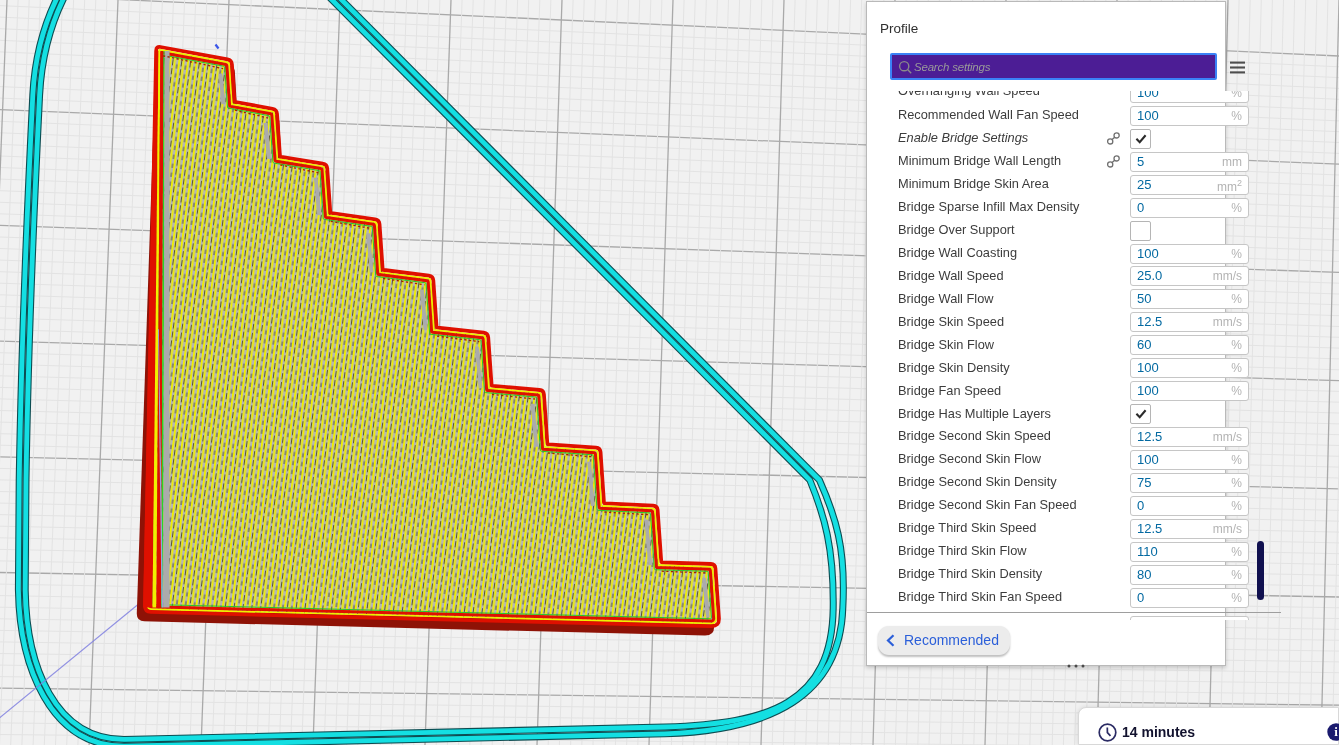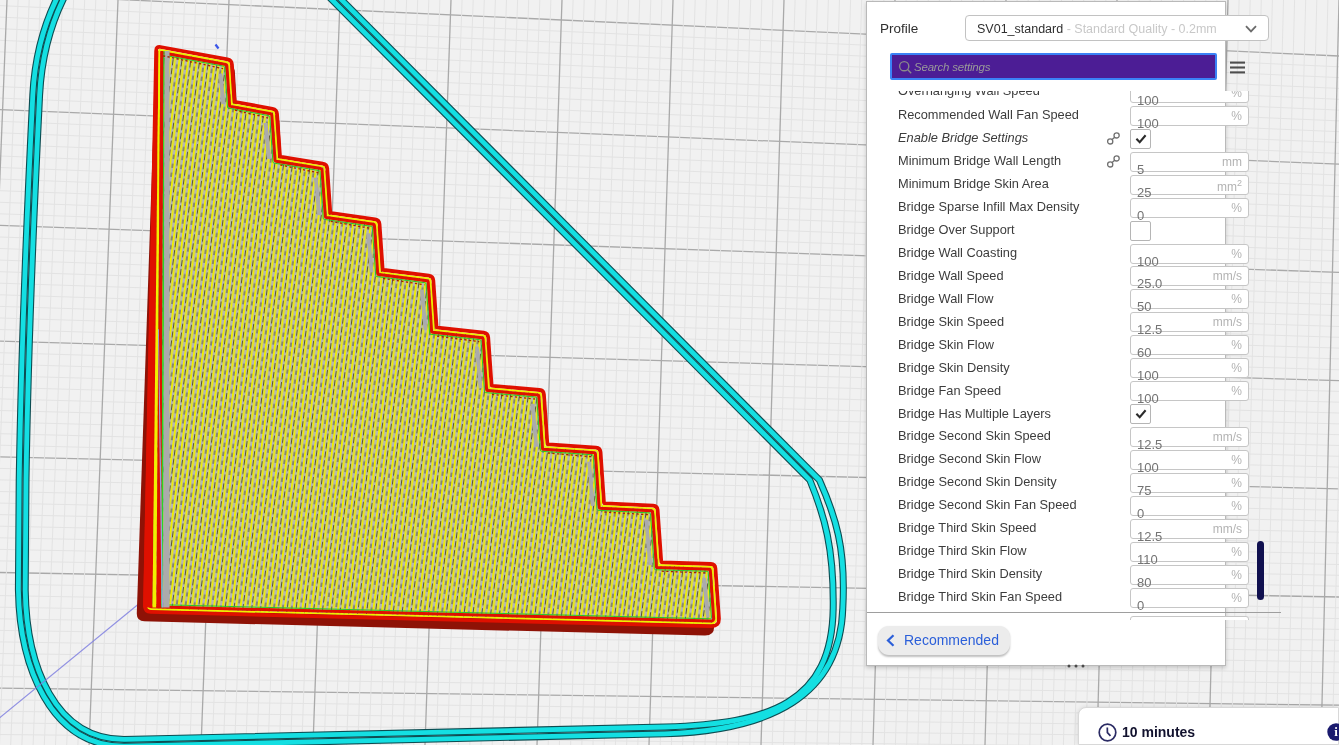--- a/index.html
+++ b/index.html
@@ -4,21 +4,21 @@
 <style>
   html,body { margin:0; padding:0; }
   body { width:1339px; height:745px; overflow:hidden; position:relative;
          background:#f1f1f1; font-family:"Liberation Sans", sans-serif; }
   .panel { position:absolute; left:866px; top:1px; width:360px; height:665px;
            background:#ffffff; border:1px solid #b9b9b9; box-sizing:border-box;
            box-shadow:0 2px 4px rgba(0,0,0,0.18); }
   .lab { position:absolute; left:31px; font-size:12.8px; color:#3c3c3c; white-space:nowrap; }
   .inp { position:absolute; left:263px; width:117px; height:18px; border:1px solid #c6c6c6;
          border-radius:3px; background:#fff; }
-  .inp .val { position:absolute; left:6px; top:9px; font-size:13px; color:#737373; }
+  .inp .val { position:absolute; left:6px; top:1px; font-size:13px; color:#0369a1; }
   .inp .unit { position:absolute; right:6px; top:2px; font-size:12px; color:#b3b3b3; }
   .chk { position:absolute; left:263px; width:19px; height:18px; border:1px solid #b5b5b5;
          border-radius:2px; background:#fff; text-align:center; }
   .chk svg { margin-top:3px; }
   .lnk { position:absolute; left:239px; }
 </style>
 </head>
 <body>
 
 <svg width="1339" height="745" viewBox="0 0 1339 745" style="position:absolute;left:0;top:0">
@@ -275,27 +275,20 @@
 <line x1="547.8" y1="453.0" x2="591.6" y2="456.7" stroke="#a42202" stroke-width="1.3" stroke-dasharray="2.2,2.4"></line>
 <line x1="604.4" y1="512.0" x2="648.7" y2="514.7" stroke="#a42202" stroke-width="1.3" stroke-dasharray="2.2,2.4"></line>
 <line x1="661.7" y1="571.2" x2="706.5" y2="573.0" stroke="#a42202" stroke-width="1.3" stroke-dasharray="2.2,2.4"></line>
 
 </svg>
 
 <div class="panel">
 
   <div style="position:absolute;left:13px;top:19px;font-size:13.5px;color:#2f2f2f;">Profile</div>
 
-  <div style="position:absolute;left:98px;top:13px;width:304px;height:26px;border:1px solid #c2c2c2;border-radius:4px;background:#fff;box-sizing:border-box;">
-    <span style="position:absolute;left:11px;top:6px;font-size:12.5px;color:#2f2f2f;">SV01_standard<span style="color:#c8c8c8;"> - Standard Quality - 0.2mm</span></span>
-
-    <svg style="position:absolute;right:11px;top:9px" width="12" height="8" viewBox="0 0 12 8">
-        <path d="M1 1.2 L6 6.4 L11 1.2" fill="none" stroke="#6b6b6b" stroke-width="1.8"></path>
-      </svg>
-  </div>
 
   <div style="position:absolute;left:23px;top:50.5px;width:327px;height:27px;border:2px solid #3b82f6;border-radius:2px;background:#4c1d95;box-sizing:border-box;">
 
     <svg style="position:absolute;left:6px;top:5px" width="15" height="15" viewBox="0 0 15 15">
         <circle cx="6.2" cy="6.2" r="4.6" fill="none" stroke="#8a8a8a" stroke-width="1.4"></circle>
         <line x1="9.6" y1="9.6" x2="13.2" y2="13.2" stroke="#8a8a8a" stroke-width="1.4"></line>
       </svg>
     <span style="position:absolute;left:22px;top:6px;font-size:11.5px;letter-spacing:-0.2px;font-style:italic;color:#9a9a9a;">Search settings</span>
   </div>
 
@@ -483,19 +476,19 @@
     </svg>
 </div>
 
 <div style="position:absolute;left:1078px;top:707px;width:261px;height:38px;background:#fff;border:1px solid #d8d8d8;border-radius:8px 0 0 0;box-shadow:0 0 5px rgba(0,0,0,0.12);box-sizing:border-box;">
 
   <svg style="position:absolute;left:19px;top:15px" width="19" height="19" viewBox="0 0 19 19">
       <circle cx="9.5" cy="9.5" r="8.3" fill="none" stroke="#2b2b64" stroke-width="1.7"></circle>
       <path d="M9.3 4.6 L9.4 9.6 L12.5 12.9" fill="none" stroke="#2b2b64" stroke-width="1.7"></path>
     </svg>
 
-  <span style="position:absolute;left:43px;top:16px;font-size:14px;font-weight:bold;color:#12122e;">10 minutes</span>
+  <span style="position:absolute;left:43px;top:16px;font-size:14px;font-weight:bold;color:#12122e;">14 minutes</span>
 
   <svg style="position:absolute;left:248px;top:15px" width="18" height="18" viewBox="0 0 18 18">
       <circle cx="9" cy="9" r="8.7" fill="#1a1a6e"></circle>
       <text x="9" y="13.4" text-anchor="middle" font-family="Liberation Serif,serif" font-size="13" font-weight="bold" fill="#fff">i</text>
     </svg>
 </div>
 
 </body></html>

